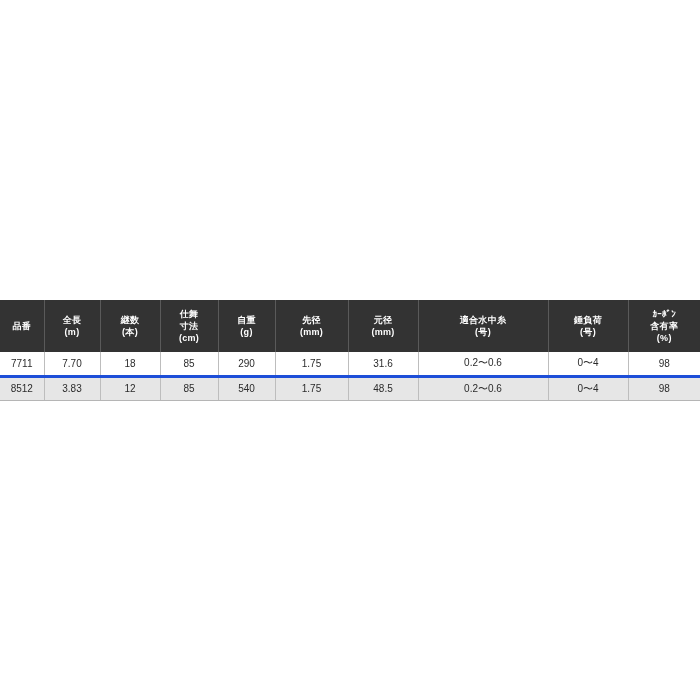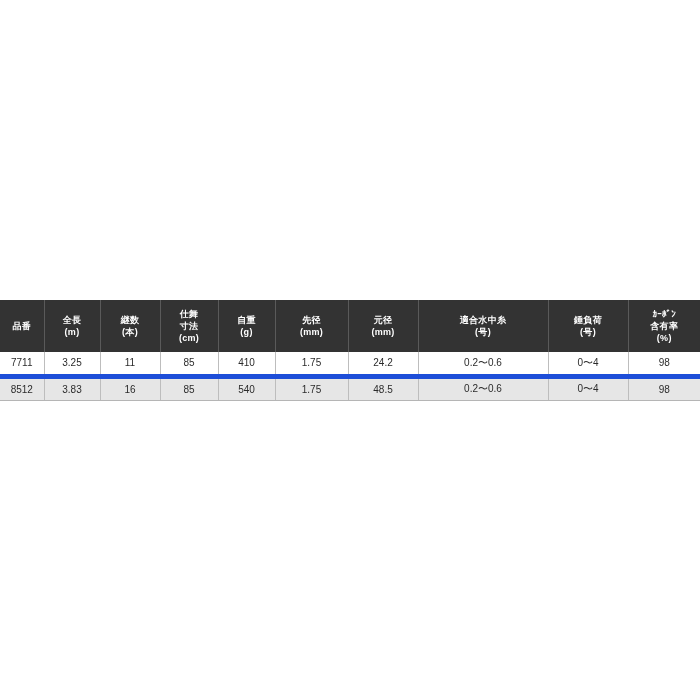--- a/index.html
+++ b/index.html
@@ -89,21 +89,21 @@
     color: #2b2b2b;
     border-right: 1px solid #bdbdbd;
     border-bottom: 1px solid #bdbdbd;
     font-weight: normal;
   }
   tbody td.spec-cell:last-child {
     border-right: none;
     text-align: center;
   }
   tbody tr.spec-row.row-odd td {
-    border-bottom: 5px solid #1d4ed8;
+    border-bottom: 3px solid #1d4ed8;
   }
   tbody tr.spec-row.row-even td {
     border-bottom: 1px solid #b5b5b5;
   }
 </style>
 </head>
 <body>
 
 <div id="page">
 
@@ -178,35 +178,35 @@
             <span class="head-unit">(%)</span>
           </th>
 
         </tr>
       </thead>
 
       <tbody>
 
         <tr class="spec-row row-odd">
           <td class="spec-cell">7711</td>
-          <td class="spec-cell">3.25</td>
-          <td class="spec-cell">11</td>
+          <td class="spec-cell">7.70</td>
+          <td class="spec-cell">18</td>
           <td class="spec-cell">85</td>
-          <td class="spec-cell">410</td>
+          <td class="spec-cell">290</td>
           <td class="spec-cell">1.75</td>
-          <td class="spec-cell">24.2</td>
+          <td class="spec-cell">31.6</td>
           <td class="spec-cell">0.2〜0.6</td>
           <td class="spec-cell">0〜4</td>
           <td class="spec-cell">98</td>
         </tr>
 
         <tr class="spec-row row-even">
           <td class="spec-cell">8512</td>
           <td class="spec-cell">3.83</td>
-          <td class="spec-cell">16</td>
+          <td class="spec-cell">12</td>
           <td class="spec-cell">85</td>
           <td class="spec-cell">540</td>
           <td class="spec-cell">1.75</td>
           <td class="spec-cell">48.5</td>
           <td class="spec-cell">0.2〜0.6</td>
           <td class="spec-cell">0〜4</td>
           <td class="spec-cell">98</td>
         </tr>
 
       </tbody>

